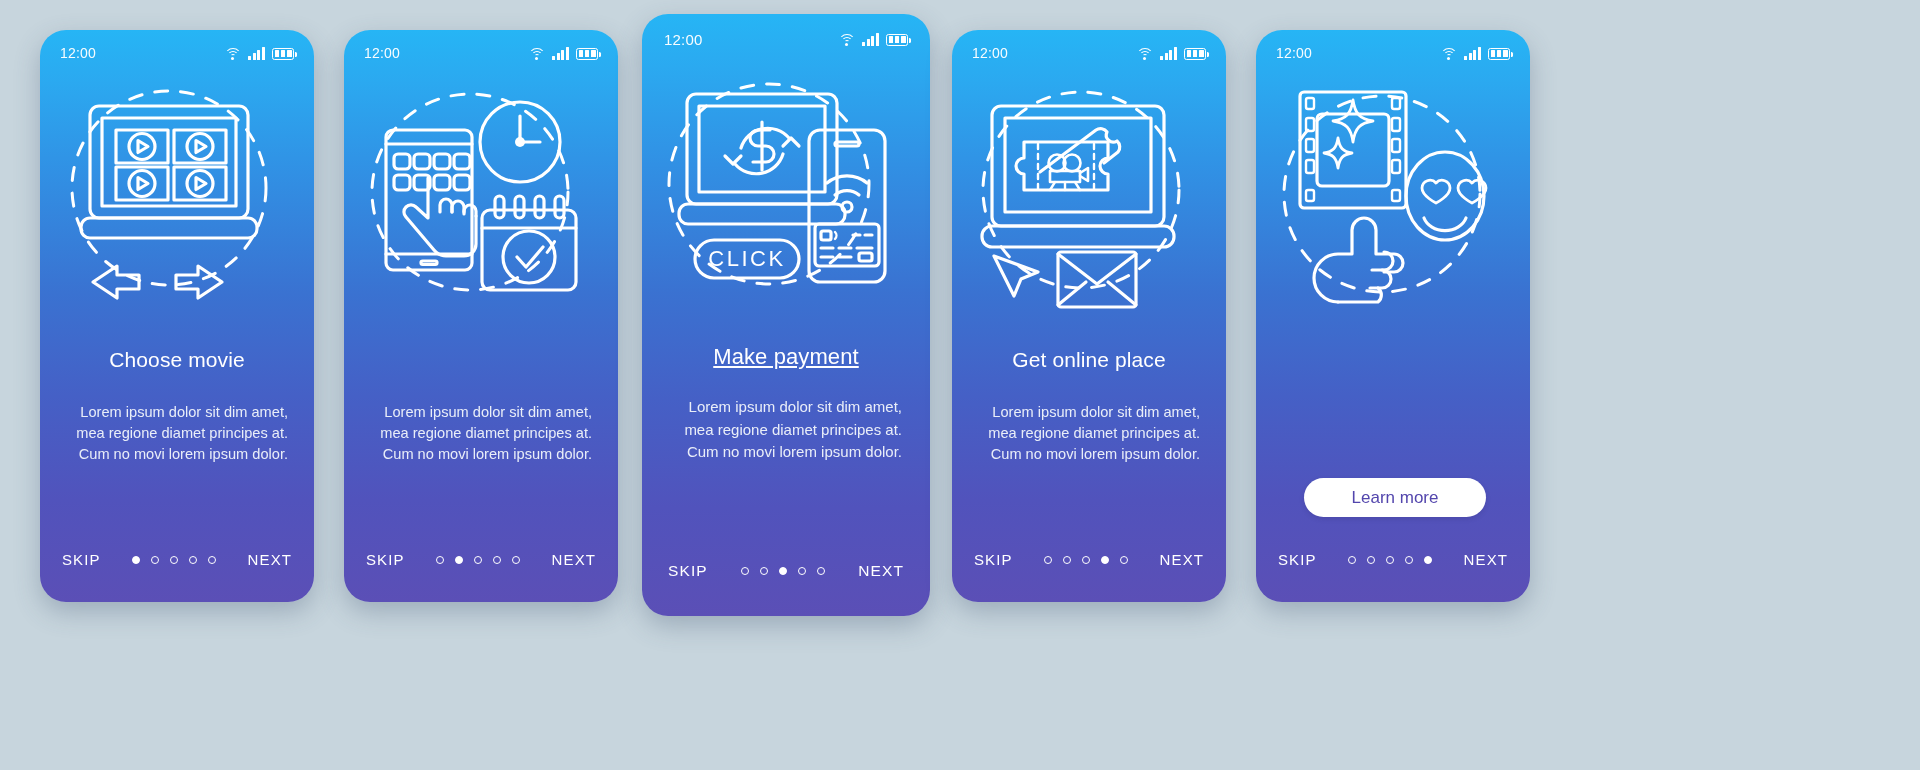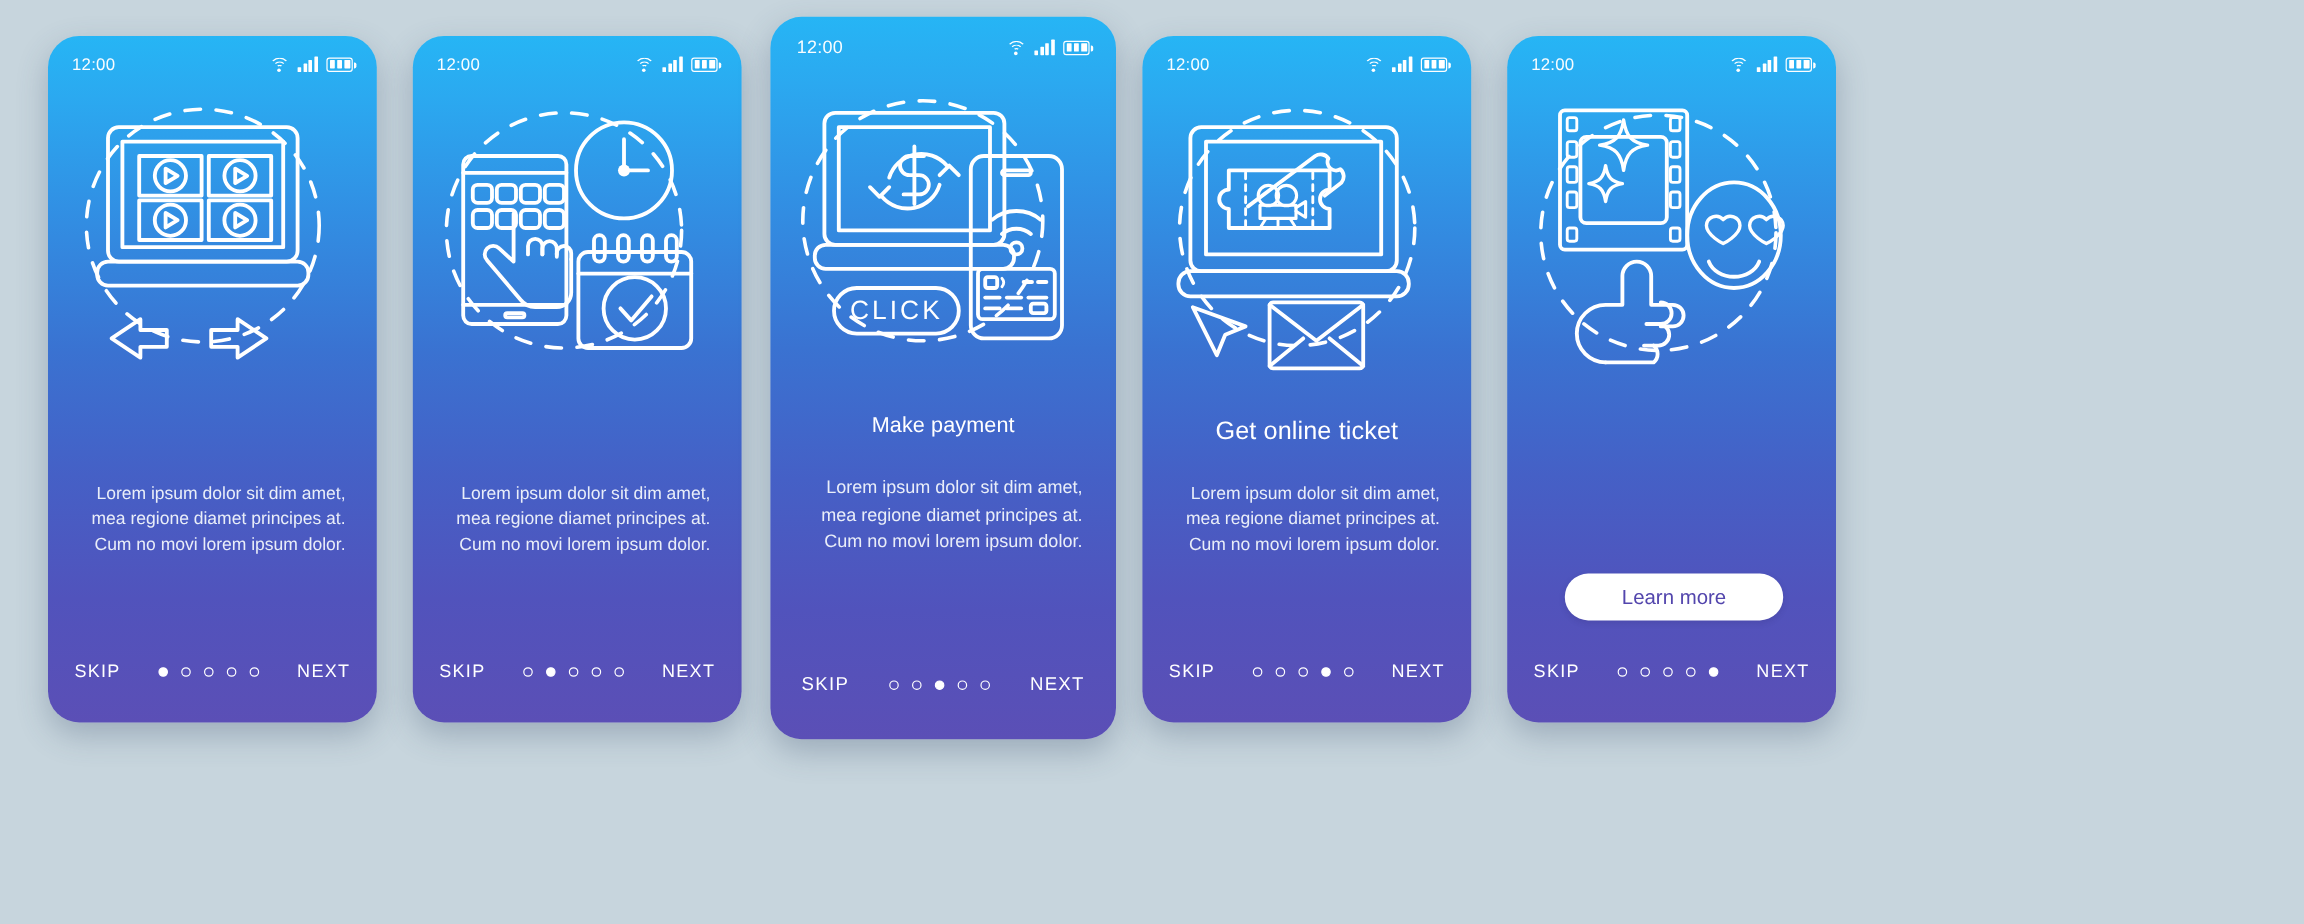--- a/index.html
+++ b/index.html
@@ -86,21 +86,21 @@
   .art { position:absolute; left:0; right:16px; top:40px; height:252px; }
   .card.big .art { top:46px; height:268px; }
   .art svg { display:block; margin:0 auto; }
 
   
   .title {
     position:absolute; left:0; right:0; top:318px;
     text-align:center; font-size:21px; font-weight:400;
     letter-spacing:.1px; color:#fff;
   }
-  .card.big .title { top:330px; font-size:18px; }
+  .card.big .title { top:330px; font-size:22px;text-decoration:underline; }
 
   .body {
     position:absolute; left:26px; right:26px; top:372px;
     text-align:right; font-size:14.6px; line-height:21px;
     color:#f0f4fb; opacity:.96;
   }
   .card.big .body { top:382px; left:28px; right:28px; font-size:15px; line-height:22.5px; }
 
   
   .learnmore {
@@ -169,20 +169,21 @@
         <circle cx="88" cy="113.5" r="13"></circle>
         <path d="M84 107.5 l10 6 -10 6 z"></path>
         <rect x="120" y="97" width="52" height="33"></rect>
         <circle cx="146" cy="113.5" r="13"></circle>
         <path d="M142 107.5 l10 6 -10 6 z"></path>
         <path d="M63 196 l-24 16 24 16 v-9 h22 v-14 h-22 z"></path>
         <path d="M144 196 l24 16 -24 16 v-9 h-22 v-14 h22 z"></path>
       </svg>
     </div>
 
+    <div class="title">Choose movie</div>
     <div class="body">Lorem ipsum dolor sit dim amet, mea regione diamet principes at. Cum no movi lorem ipsum dolor.</div>
 
     <div class="footer">
       <span class="navlbl">SKIP</span>
       <span class="dots">
         <span class="dot on"></span>
         <span class="dot"></span>
         <span class="dot"></span>
         <span class="dot"></span>
         <span class="dot"></span>
@@ -391,21 +392,21 @@
         <path d="M89 112 l-5 8 M99 112 l0 8 M109 112 l5 8" stroke-width="2.4"></path>
 
         <path d="M28 186 l44 16 -17 7 -7 17 z"></path>
 
         <rect x="92" y="182" width="78" height="55" rx="3"></rect>
         <path d="M92 184 l39 30 39 -30"></path>
         <path d="M92 235 l28 -23 M170 235 l-28 -23"></path>
       </svg>
     </div>
 
-    <div class="title">Get online ticket</div>
+    <div class="title">Get online place</div>
     <div class="body">Lorem ipsum dolor sit dim amet, mea regione diamet principes at. Cum no movi lorem ipsum dolor.</div>
 
     <div class="footer">
       <span class="navlbl">SKIP</span>
       <span class="dots">
         <span class="dot"></span>
         <span class="dot"></span>
         <span class="dot"></span>
         <span class="dot on"></span>
         <span class="dot"></span>

